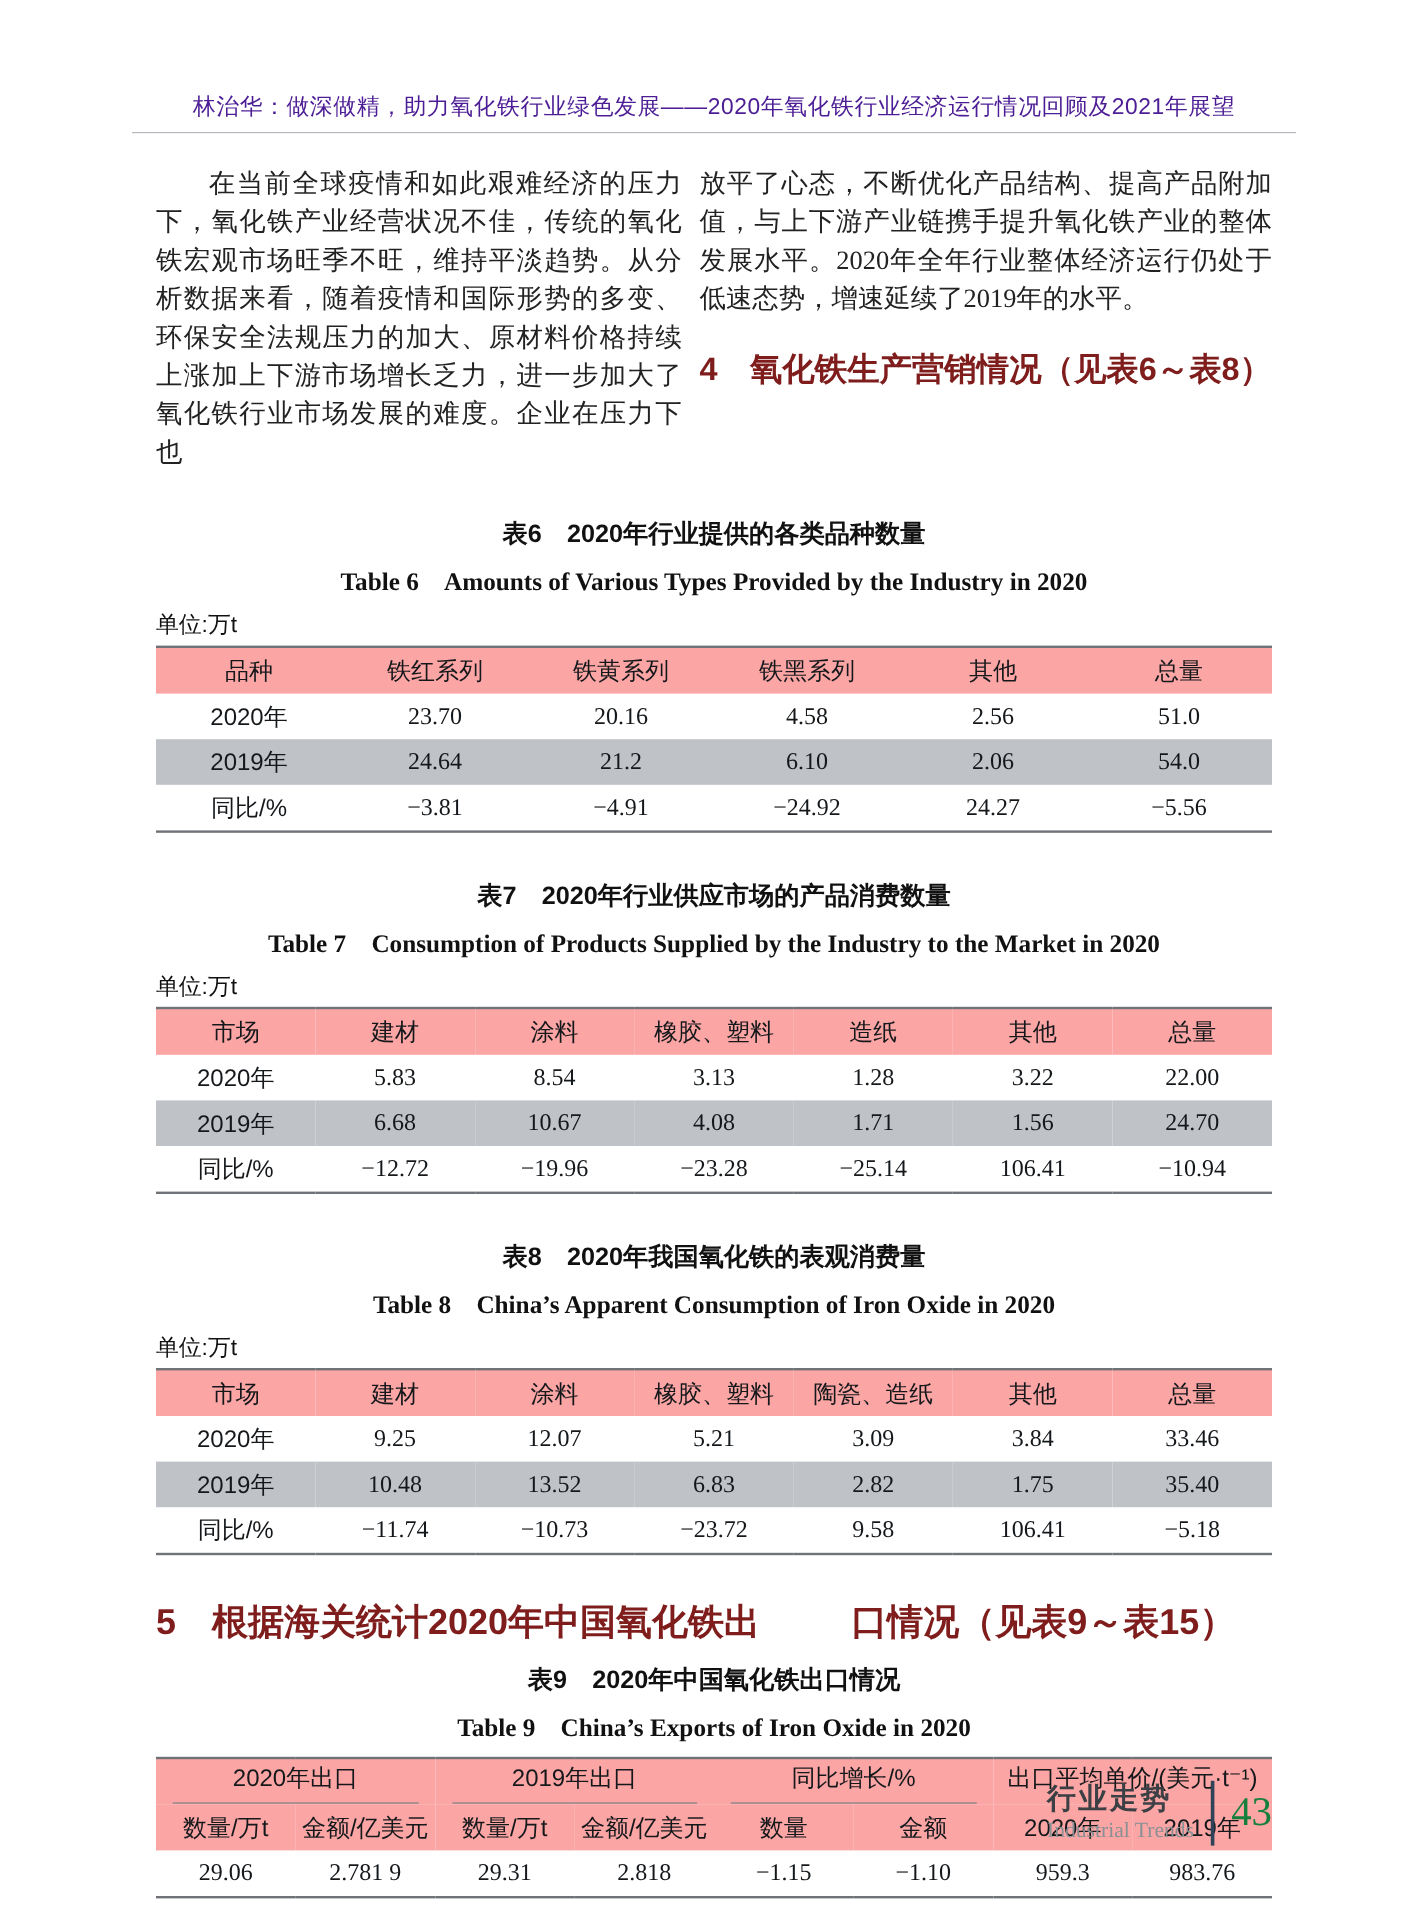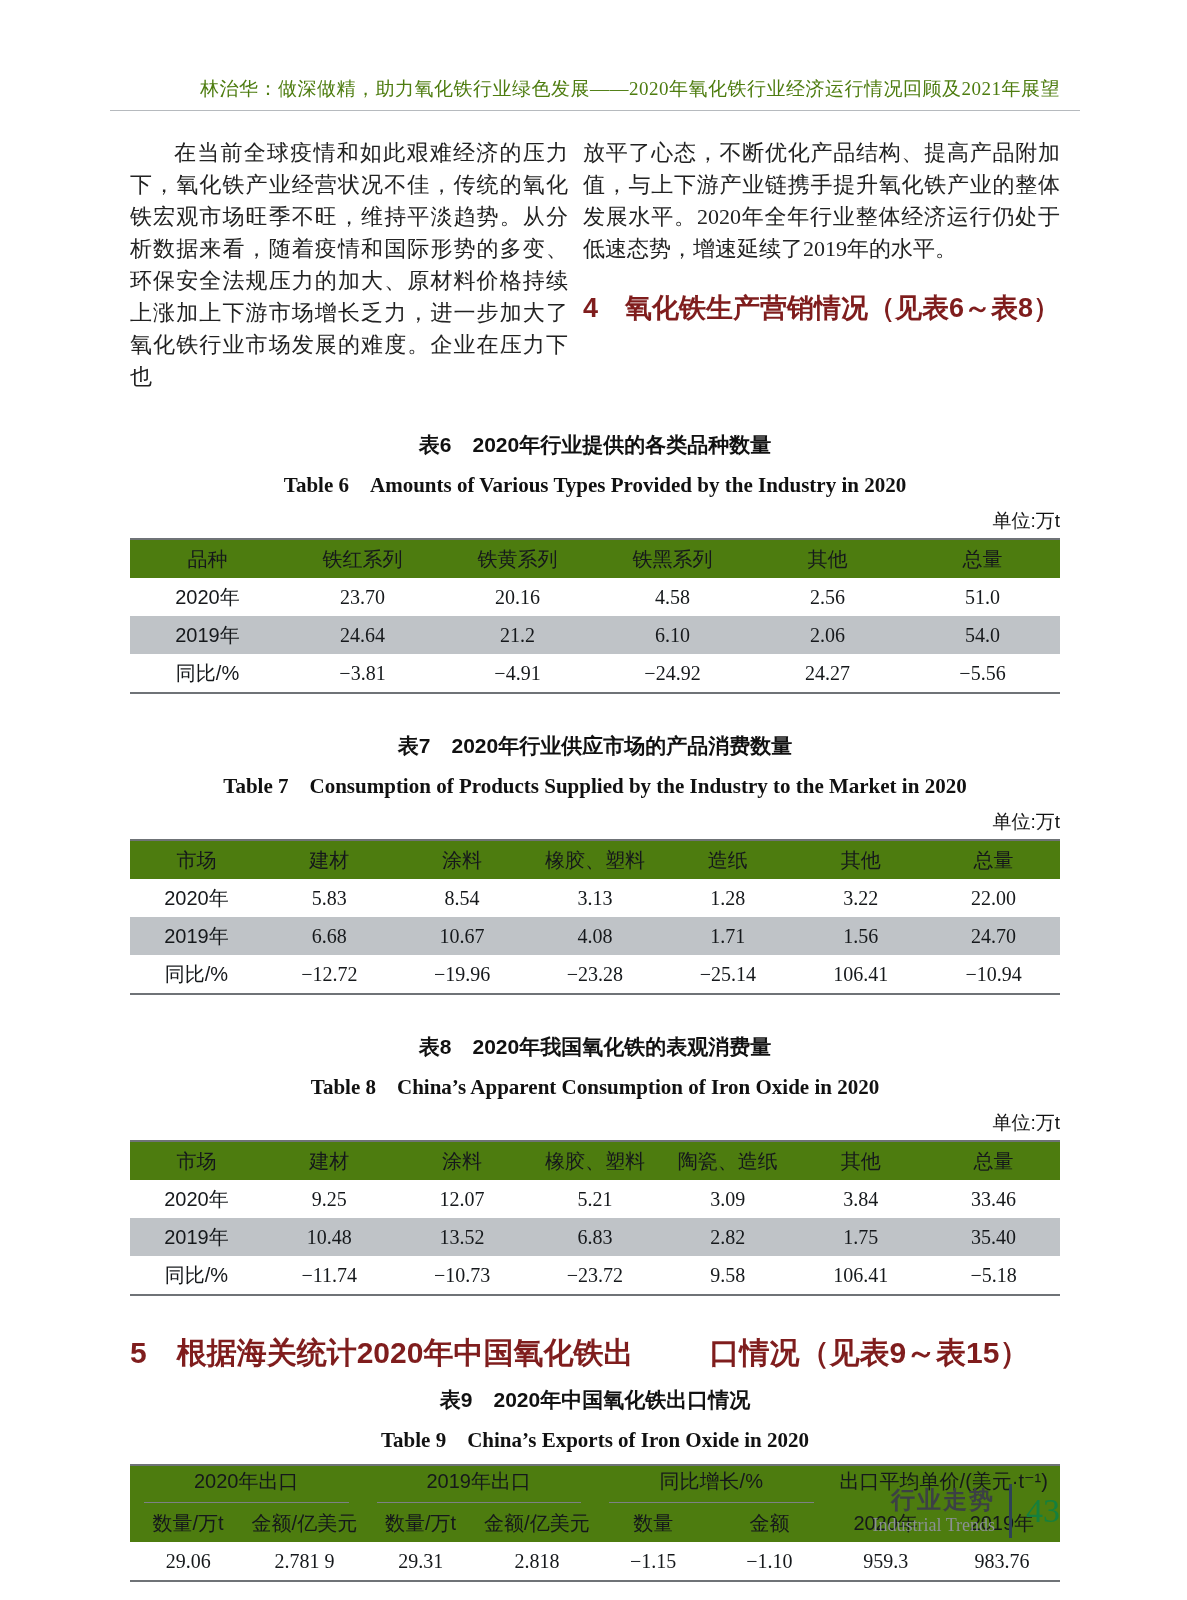--- a/index.html
+++ b/index.html
@@ -5,22 +5,22 @@
   html,body{margin:0;padding:0;background:#ffffff;}
   body{
     width:1187px;height:1600px;position:relative;
     font-family:"Liberation Serif","DejaVu Serif",serif;
     color:#1f1f1f;-webkit-font-smoothing:antialiased;
   }
   .page{padding:0 127px 0 130px;}
 
   
   .runhead{
-    padding-top:76px;text-align:right;font-size:19px;color:#4d7c0f;
-    font-family:Liberation Serif, serif;letter-spacing:.5px;
+    padding-top:76px;text-align:center;font-size:19px;color:#4c1d95;
+    font-family:Liberation Sans, sans-serif;letter-spacing:.5px;
   }
   .runhead-rule{border:none;border-top:1px solid #b6babe;margin:8px -20px 0 -20px;}
 
   
   .cols{display:flex;gap:15px;margin-top:26px;}
   .col{flex:1;font-size:22px;line-height:32px;text-align:justify;color:#222;}
   .col p{margin:0;}
   .indent{text-indent:2em;}
   .sec-heading{
     font-family:"Liberation Sans","DejaVu Sans",sans-serif;
@@ -36,51 +36,51 @@
   .tblock{margin-top:38px;}
   .t-title-cn{
     text-align:center;font-family:"Liberation Sans","DejaVu Sans",sans-serif;
     font-weight:bold;font-size:21px;color:#111;
   }
   .t-title-en{
     text-align:center;font-family:"Liberation Serif","DejaVu Serif",serif;
     font-weight:bold;font-size:21px;color:#111;margin-top:12px;
   }
   .t-unit{
-    text-align:right;font-size:19px;margin-top:9px;margin-bottom:4px;
+    font-size:19px;margin-top:9px;margin-bottom:4px;
     font-family:"Liberation Sans","DejaVu Sans",sans-serif;color:#111;
   }
   table.datatable{
     width:100%;border-collapse:collapse;table-layout:fixed;
     border-top:2px solid #6f7377;border-bottom:2px solid #6f7377;
     font-size:20px;
   }
   table.datatable th{
-    background:#4d7c0f;font-weight:normal;
+    background:#fca5a5;font-weight:normal;
     font-family:"Liberation Sans","DejaVu Sans",sans-serif;
     height:38px;text-align:center;padding:0 4px;color:#15181b;
   }
   table.datatable td{
     height:38px;text-align:center;padding:0 4px;
     font-family:"Liberation Serif","DejaVu Serif",serif;color:#15181b;
   }
   table.datatable td.rowlabel{font-family:"Liberation Sans","DejaVu Sans",sans-serif;}
   table.datatable tr.alt td{background:#bfc3c7;}
   table.datatable th .group-rule{
     border-bottom:1px solid #7d8185;padding-bottom:7px;margin:0 10px;
   }
   table.datatable th .group-plain{padding-bottom:7px;}
   .mt-sec5-gap{margin-top:16px;}
 
   
   .footer{
     position:absolute;right:127px;bottom:62px;
     display:flex;align-items:center;gap:14px;
   }
-  .footer .labels{text-align:right;line-height:1.15;}
+  .footer .labels{line-height:1.15;}
   .footer .cn{
     font-family:"Liberation Sans","DejaVu Sans",sans-serif;
     font-weight:bold;font-size:24px;color:#3c4045;letter-spacing:2px;
   }
   .footer .en{
     font-family:"Liberation Serif","DejaVu Serif",serif;
     font-size:18px;color:#8b9095;margin-top:2px;
   }
   .footer .bar{width:3px;height:54px;background:#2e4258;}
   .footer .pageno{

